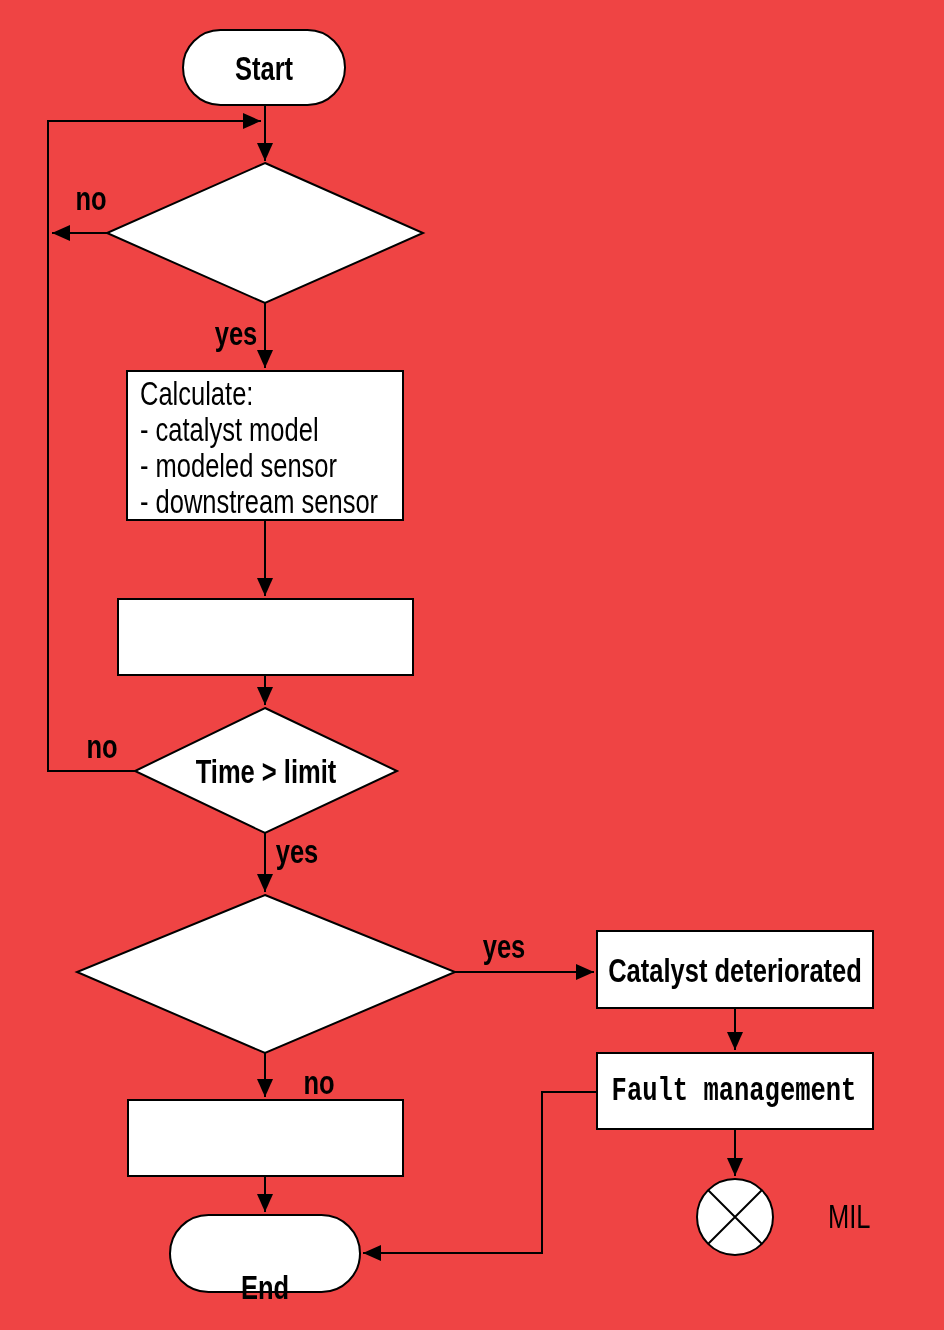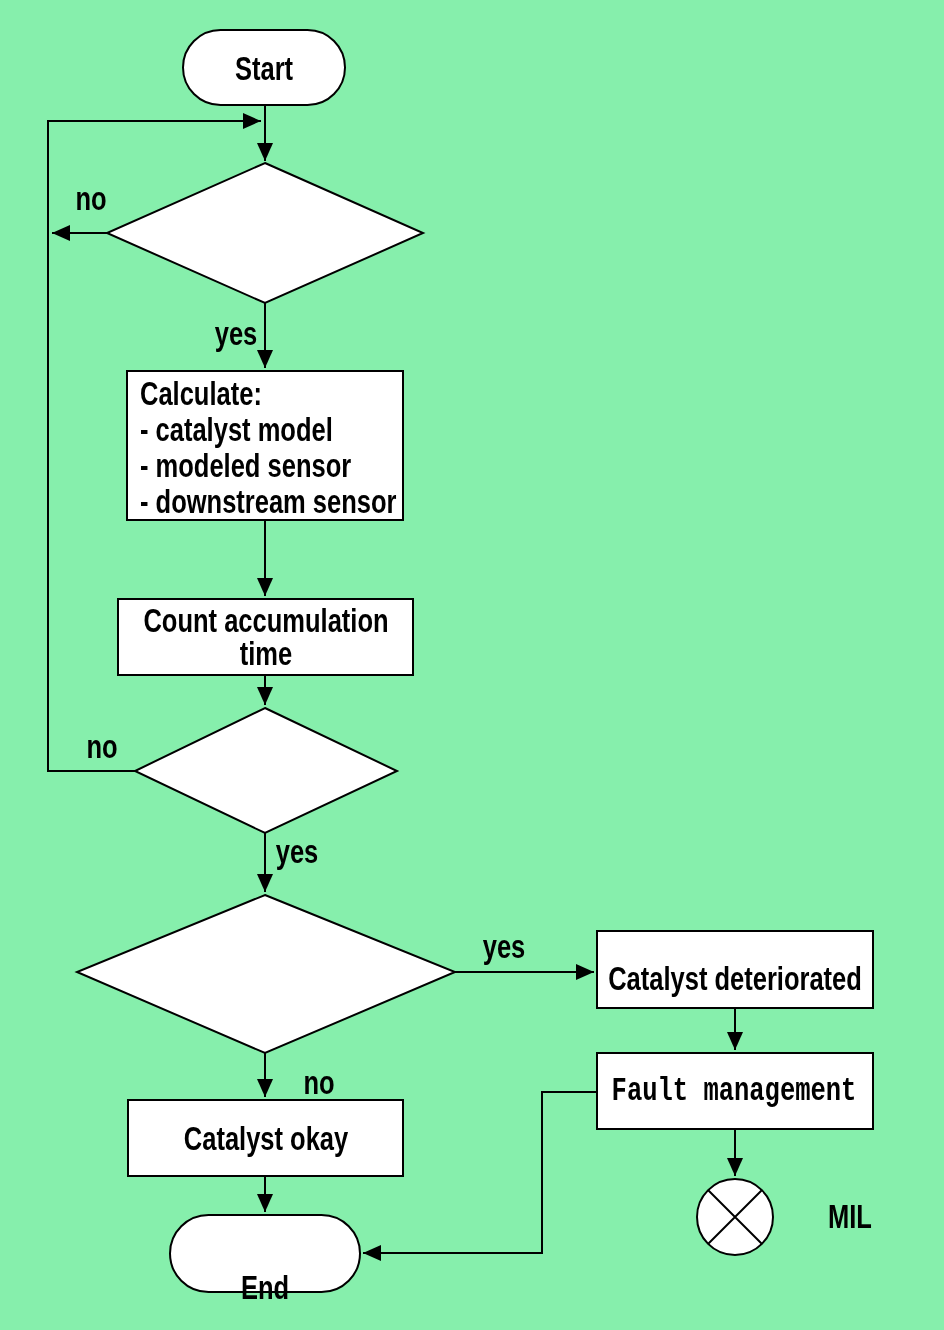--- a/index.html
+++ b/index.html
@@ -4,21 +4,21 @@
 <style>
   html, body {
     margin: 0;
     padding: 0;
     background: #ffffff;
   }
   .canvas {
     position: relative;
     width: 944px;
     height: 1330px;
-    background: #86efac;
+    background: #ef4444;
     font-family: "Liberation Sans", sans-serif;
     color: #000000;
     overflow: hidden;
   }
   .canvas svg {
     position: absolute;
     left: 0;
     top: 0;
   }
   .lbl {
@@ -29,21 +29,21 @@
     font-size: 34px;
     font-weight: bold;
     line-height: 33px;
   }
   .lbl-left {
     position: absolute;
     transform: translate(0, -50%);
     text-align: left;
     white-space: nowrap;
     font-size: 34px;
-    font-weight: bold;
+    font-weight: normal;
     line-height: 36px;
   }
   .lbl .sx {
     display: block;
     transform: scaleX(0.75);
     transform-origin: 50% 50%;
   }
   .lbl-left .sx {
     display: block;
     transform: scaleX(0.75);
@@ -101,38 +101,34 @@
   </div>
 
 
   <div class="lbl-left" style="left:140px; top:447px;">
     <span class="sx">Calculate:</span>
     <span class="sx">- catalyst model</span>
     <span class="sx">- modeled sensor</span>
     <span class="sx">- downstream sensor</span>
   </div>
 
-  <div class="lbl" style="left:266px; top:637px;">
-    <span class="sx">Count accumulation</span>
-    <span class="sx">time</span>
+
+  <div class="lbl" style="left:266px; top:771px;">
+    <span class="sx">Time &gt; limit</span>
   </div>
 
 
-
-  <div class="lbl" style="left:735px; top:970px;margin-top:8px;">
+  <div class="lbl" style="left:735px; top:970px;">
     <span class="sx">Catalyst deteriorated</span>
   </div>
 
   <div class="lbl" style="left:734px; top:1091px;font-family:Liberation Mono, monospace;">
     <span class="sx">Fault management</span>
   </div>
 
-  <div class="lbl" style="left:266px; top:1138px;">
-    <span class="sx">Catalyst okay</span>
-  </div>
 
   <div class="lbl" style="left:265px; top:1287px;">
     <span class="sx">End</span>
   </div>
 
   <div class="lbl-left" style="left:792px; top:1216px;margin-left:36px;">
     <span class="sx">MIL</span>
   </div>
 
   <div class="lbl" style="left:91px; top:198px;">

